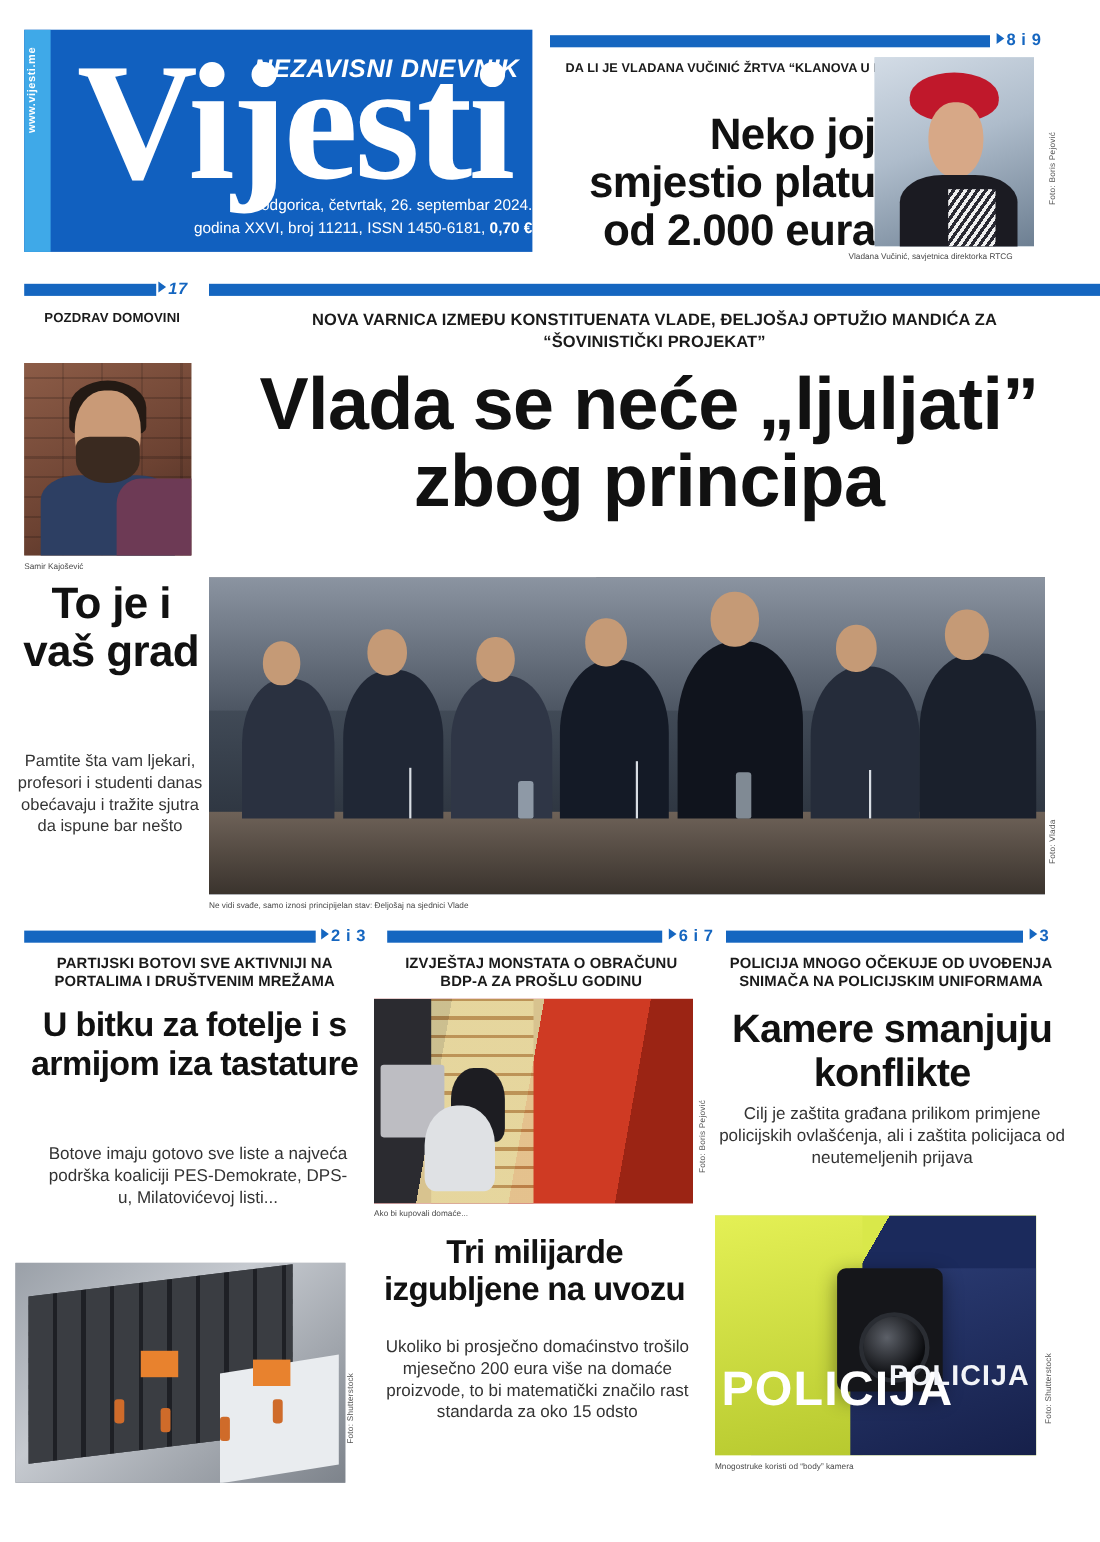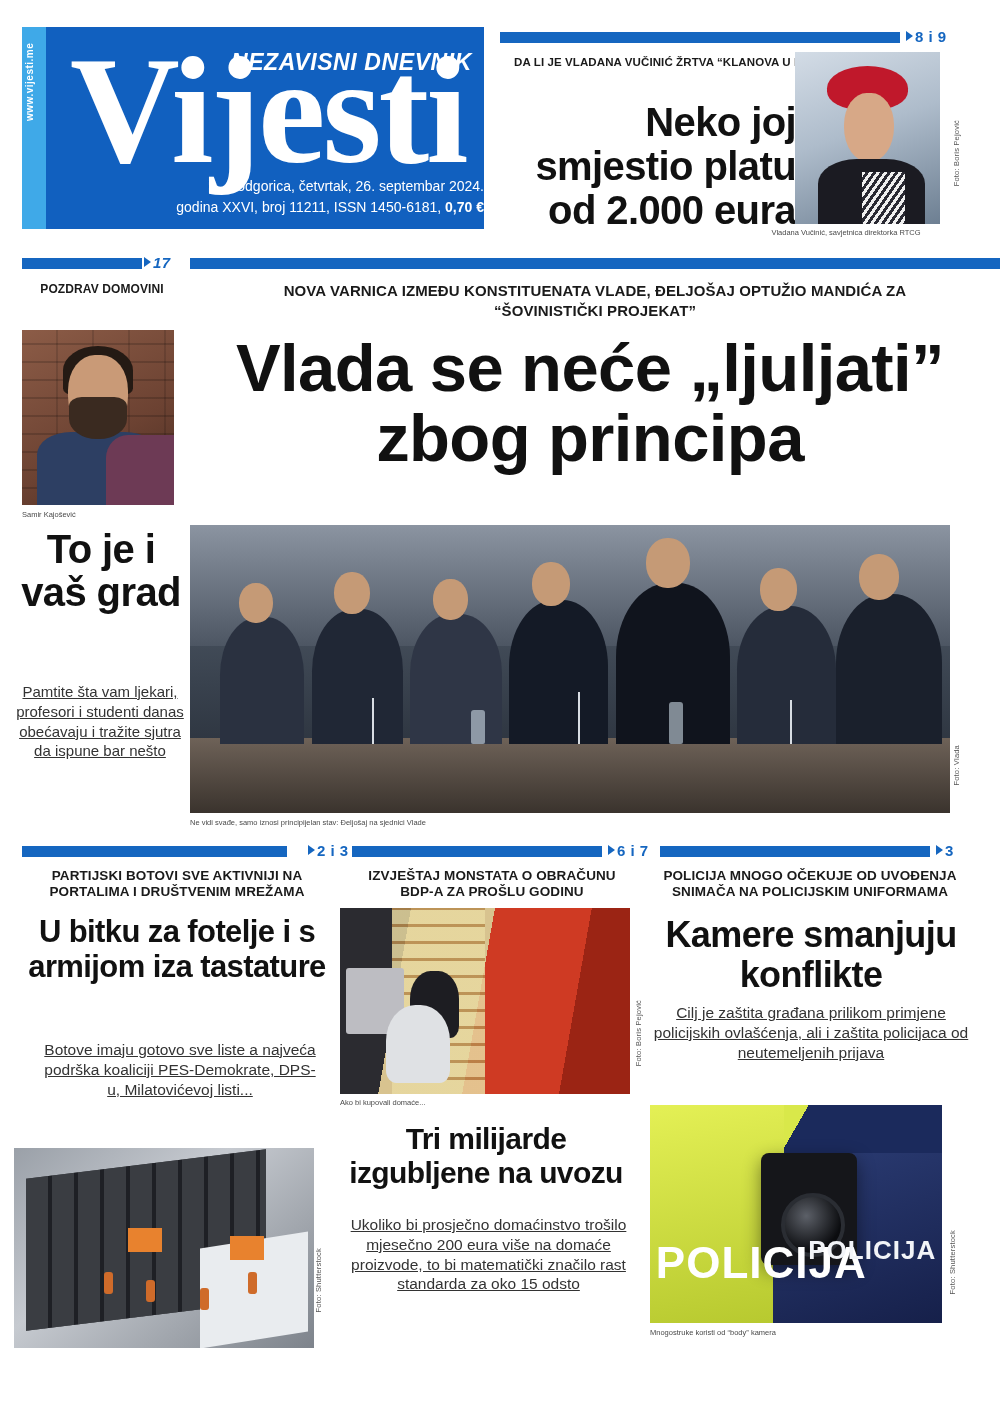--- a/index.html
+++ b/index.html
@@ -59,21 +59,20 @@
     font-weight: bold;
     color: #111;
     text-align: center;
     letter-spacing: -0.6px;
   }
   .standfirst {
     font-size: 15.5px;
     line-height: 1.28;
     color: #333;
     text-align: center;
-    text-decoration: underline;
   }
   .caption {
     font-size: 7.5px;
     color: #4a4a4a;
     line-height: 1.2;
   }
   .vcredit {
     position: absolute;
     font-size: 7.5px;
     color: #555;
@@ -187,21 +186,21 @@
     border-left: 8px solid #222;
     border-top: 6px solid transparent;
     border-bottom: 6px solid transparent;
     margin-right: 4px; vertical-align: 0px;
   }
   #main-quote .ref { color: #1566c0; font-weight: bold; white-space: nowrap; }
   #main-cap { left: 190px; top: 818px; width: 620px; }
 
   
   #b1-rule { left: 22px; top: 846px; width: 265px; }
-  #b1-ref  { left: 308px; top: 842px; }
+  #b1-ref  { left: 292px; top: 842px; }
   #b1-kicker { left: 18px; top: 868px; width: 318px; }
   #b1-head { left: 22px; top: 915px; width: 310px; font-size: 31px; line-height: 1.12; }
   #b1-text { left: 40px; top: 1040px; width: 280px; }
   #b1-photo { left: 14px; top: 1148px; width: 300px; height: 200px; background: #8a8f99; overflow: hidden; }
 
   #b2-rule { left: 352px; top: 846px; width: 250px; }
   #b2-ref  { left: 608px; top: 842px; text-align: center; }
   #b2-kicker { left: 352px; top: 868px; width: 280px; }
   #b2-photo { left: 340px; top: 908px; width: 290px; height: 186px; background: #b33; overflow: hidden; }
   #b2-cap { left: 340px; top: 1098px; width: 280px; }

